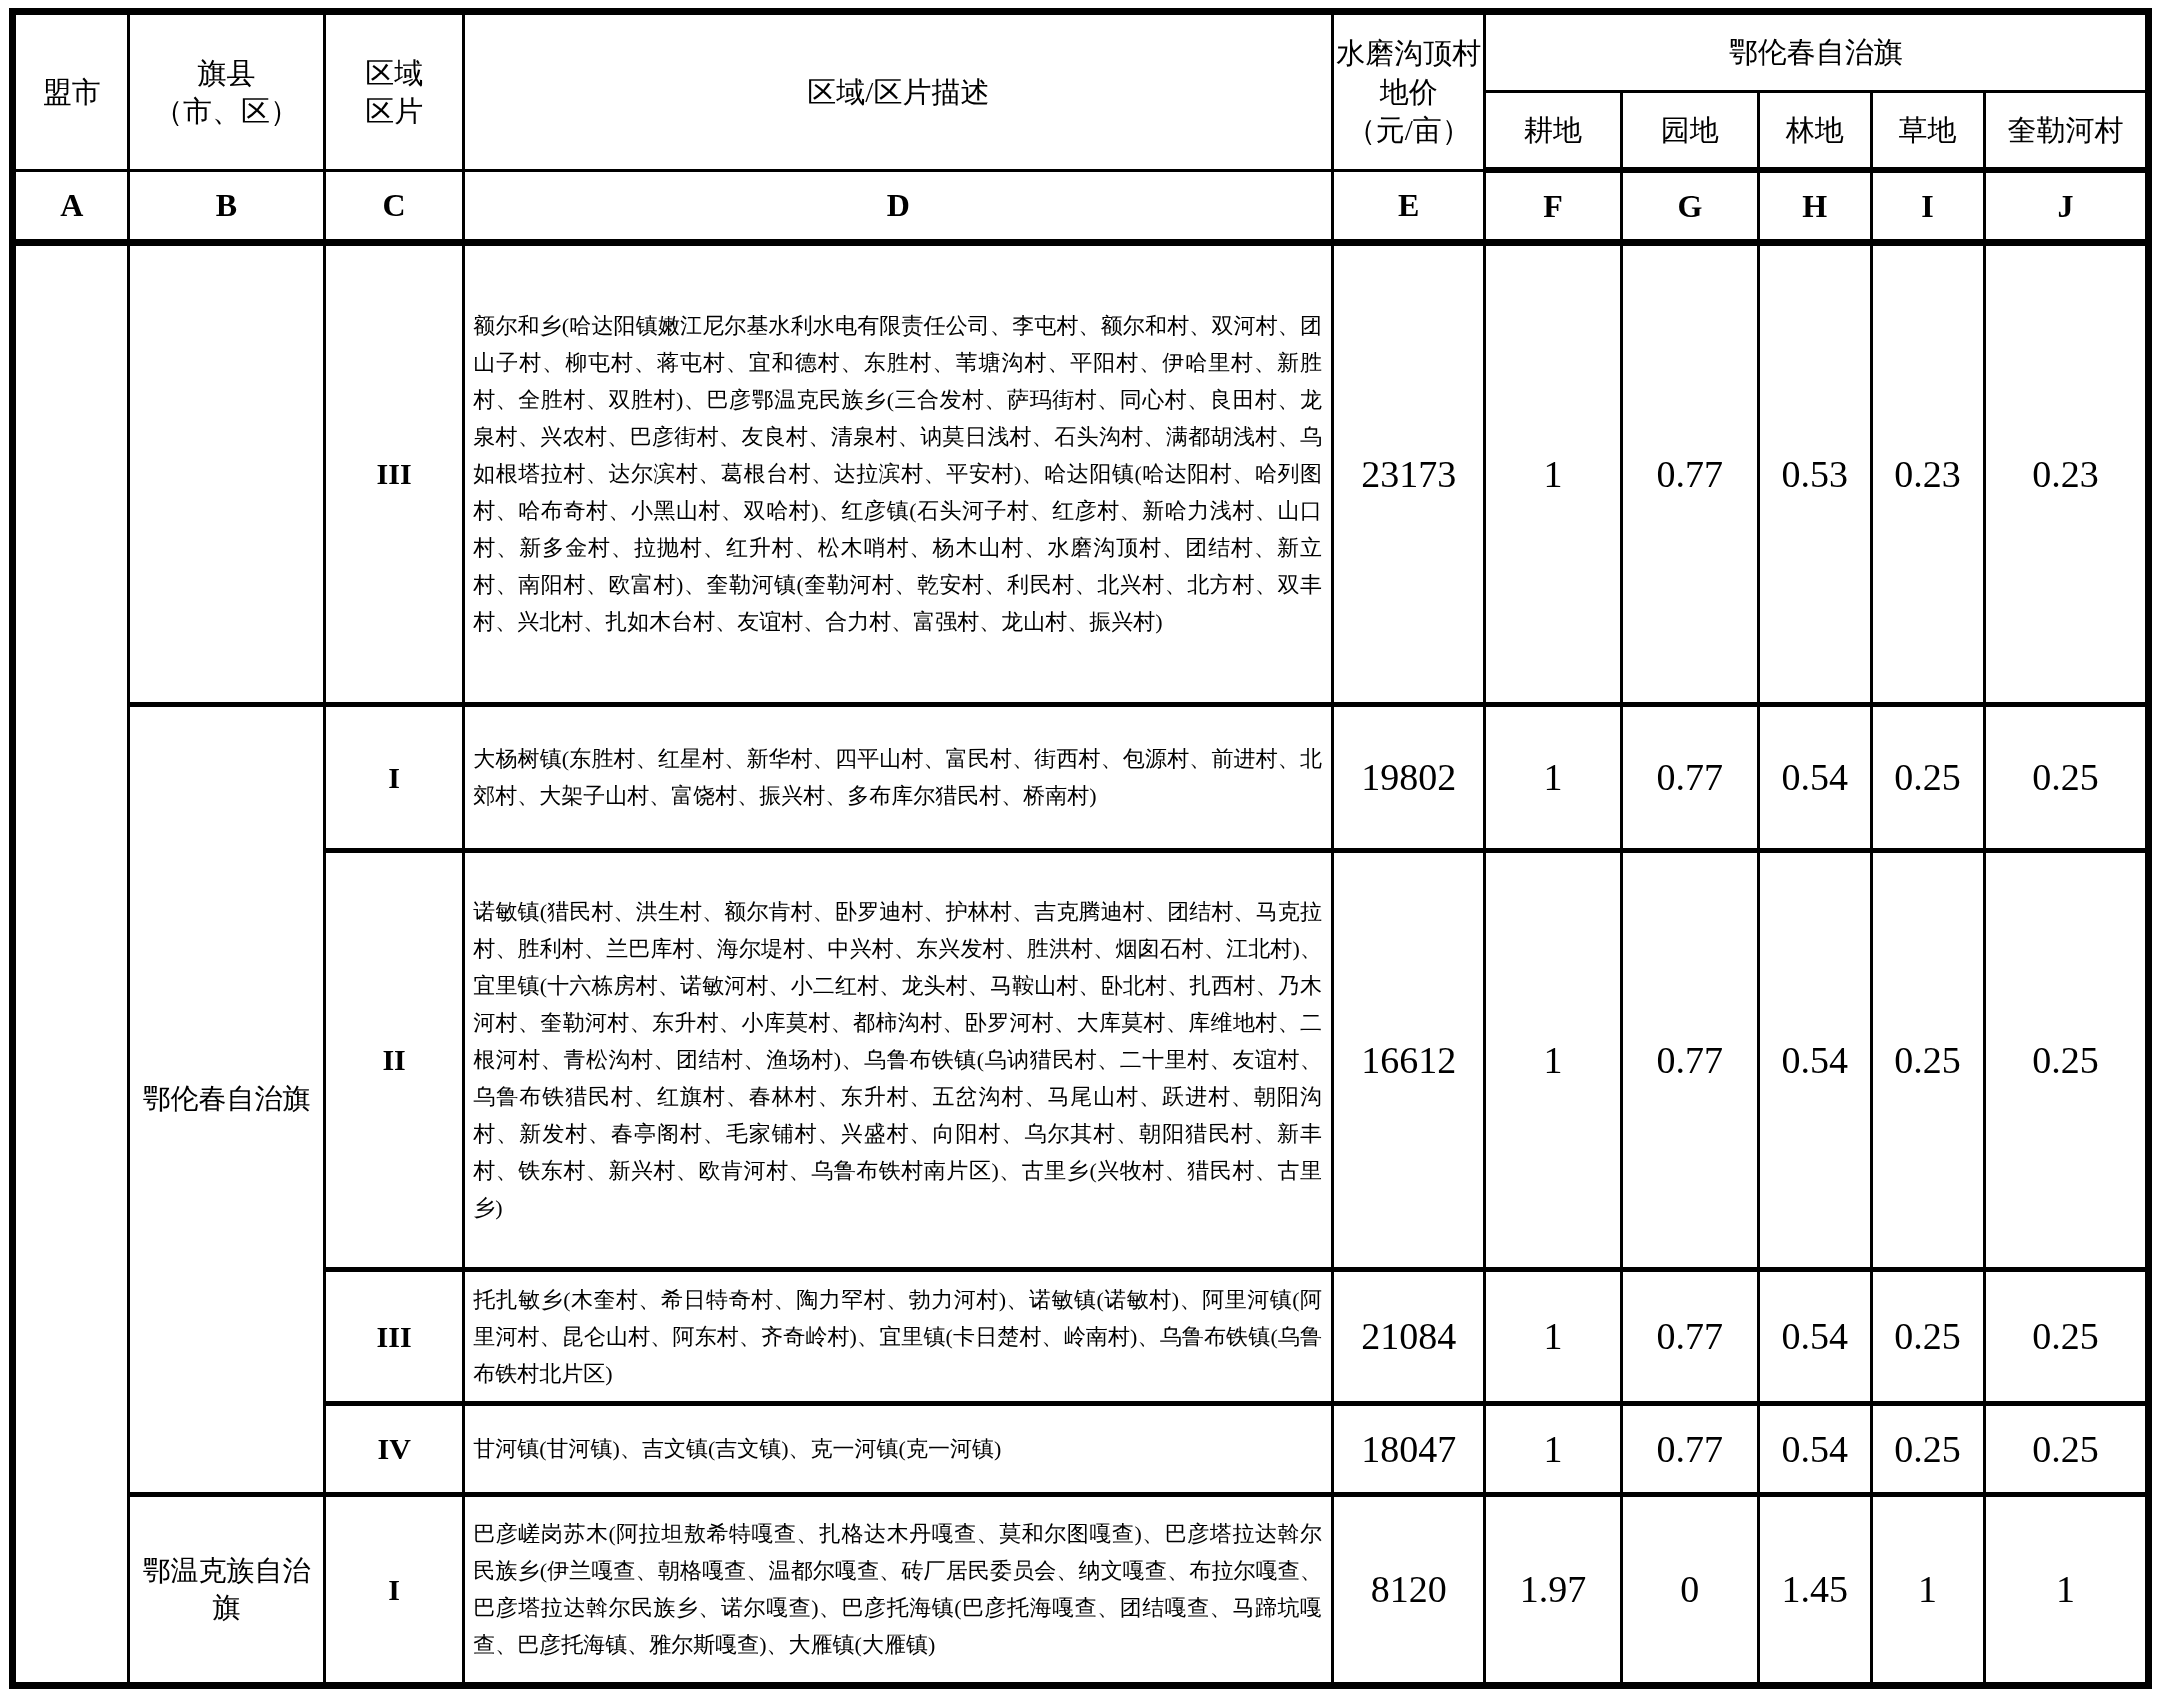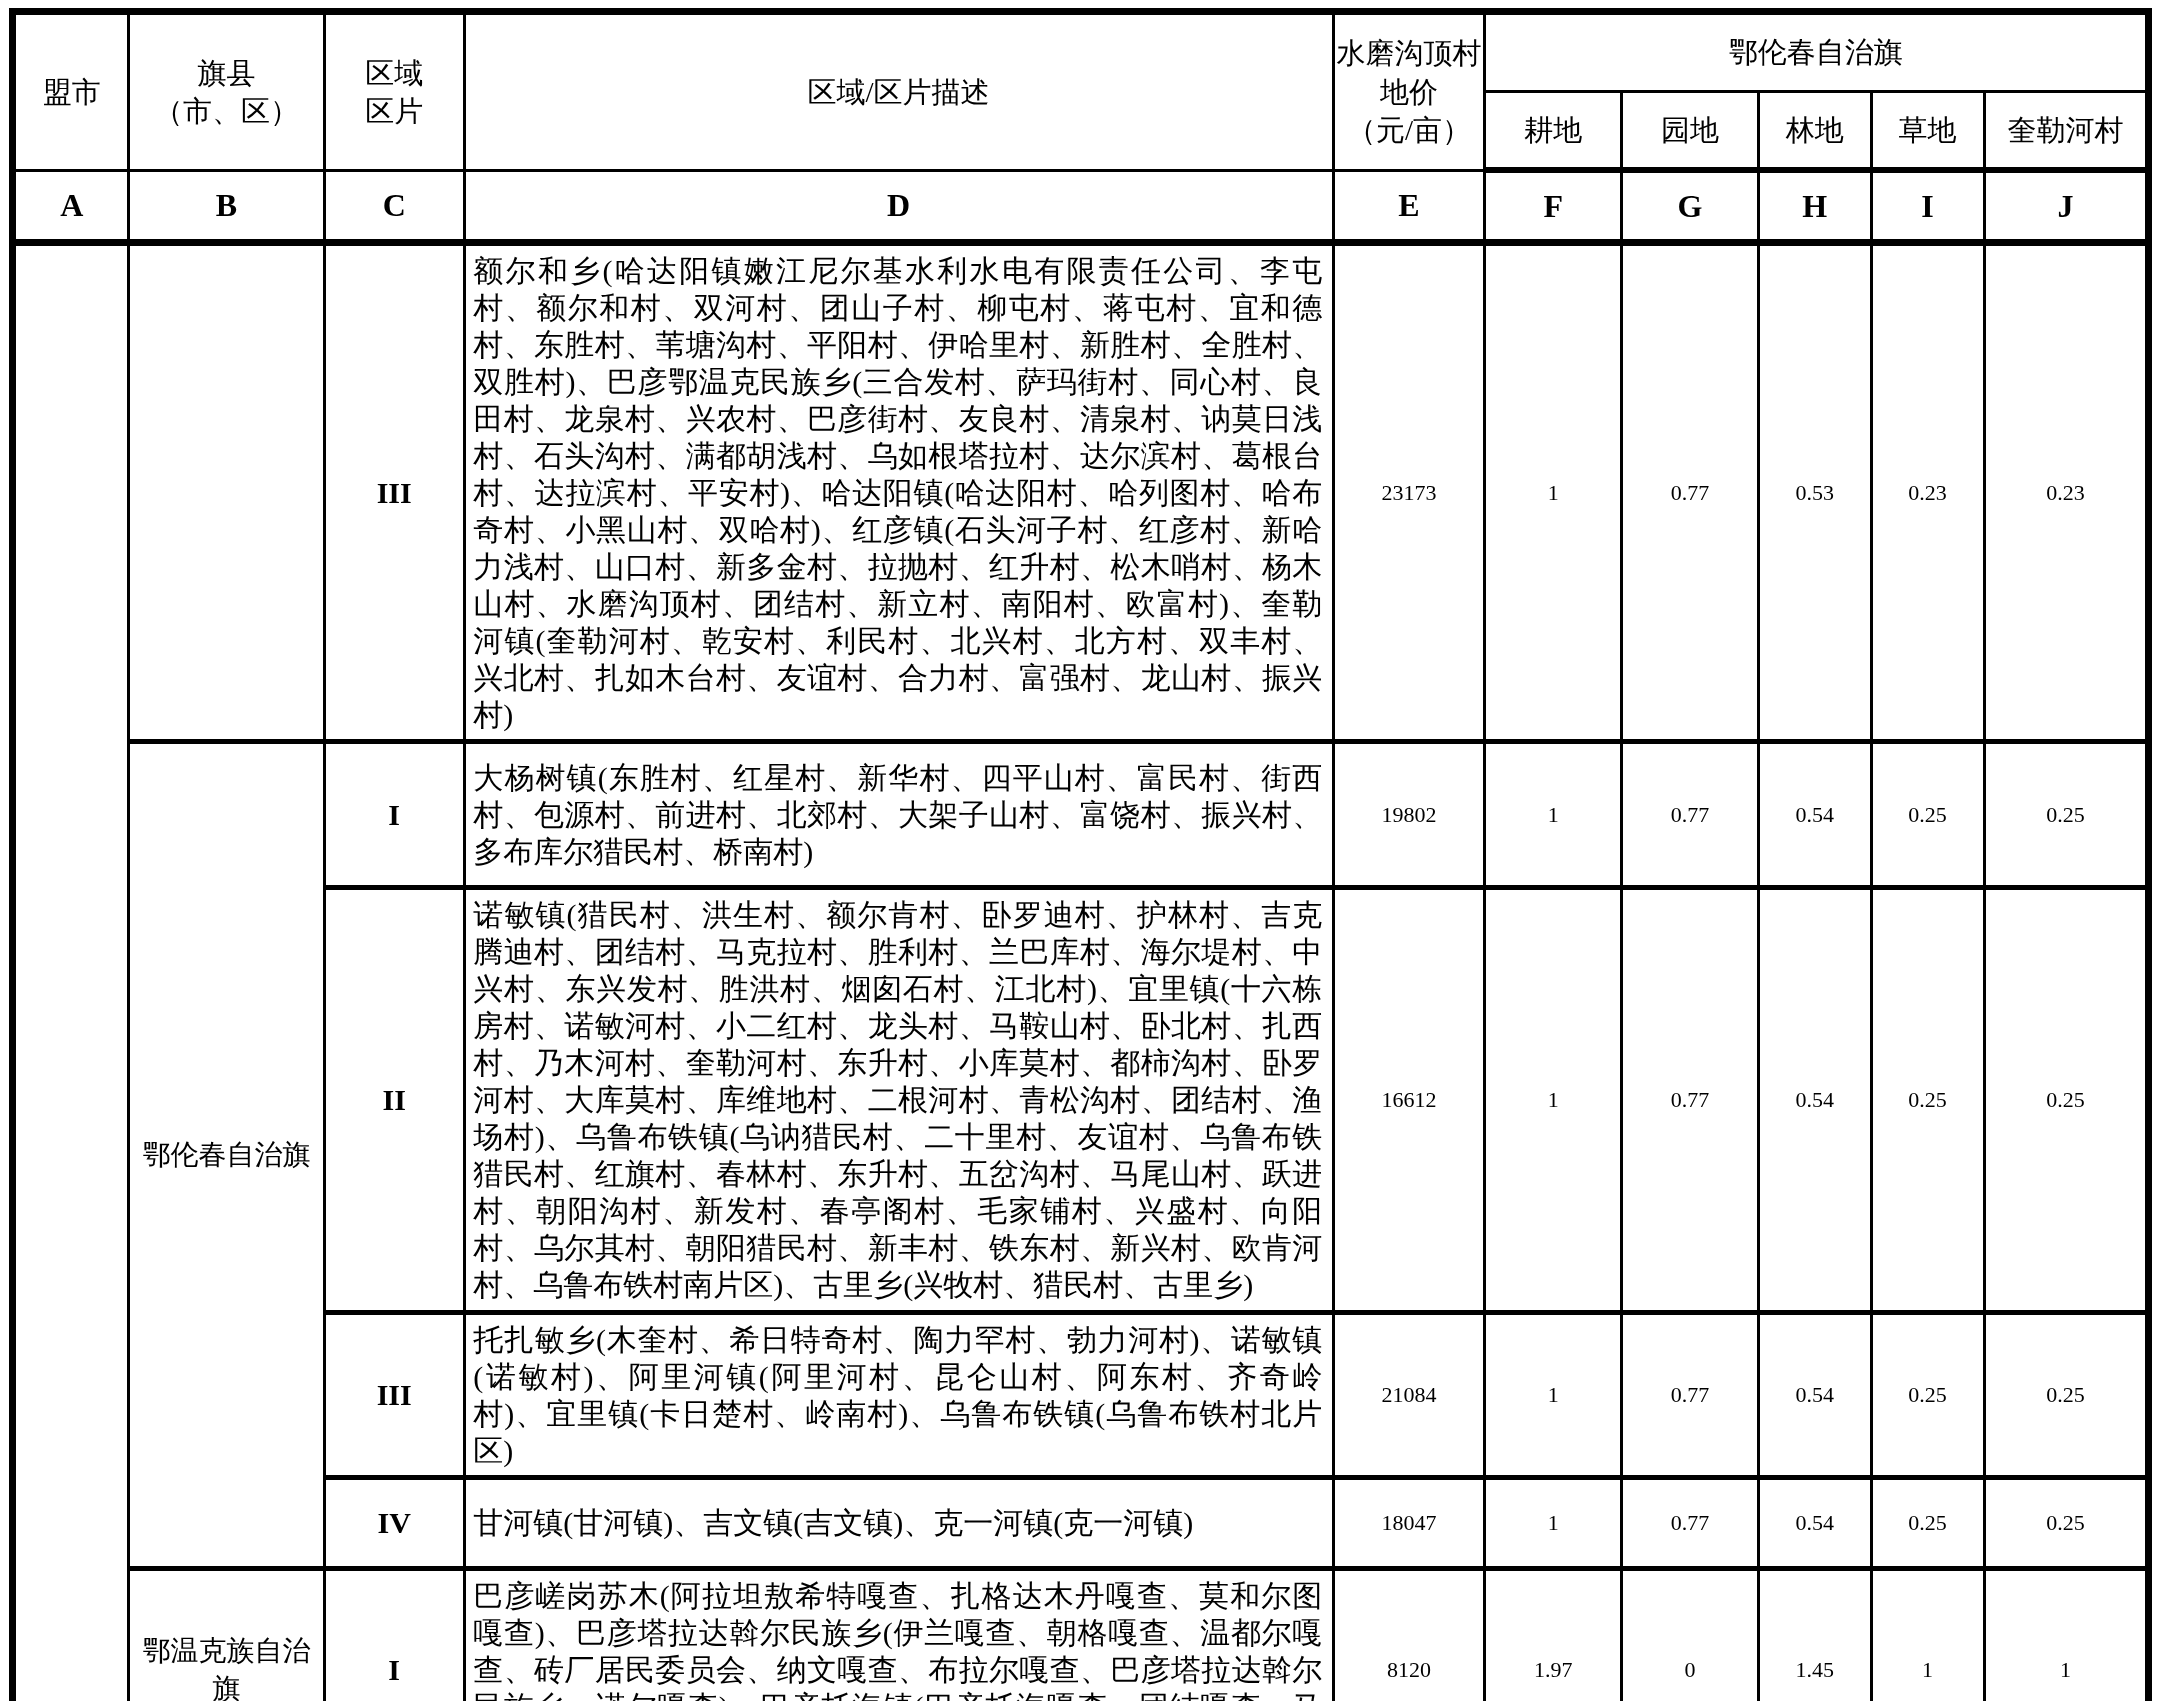--- a/index.html
+++ b/index.html
@@ -29,25 +29,25 @@
   tr.hdr-main{height:80px;}
   tr.hdr-sub{height:79px;}
   tr.hdr-letters{height:72px;}
   tr.hdr-main th{border-top-width:7.8px;border-bottom-width:3.9px;}
   tr.hdr-sub th{border-bottom-width:6.2px;}
   tr.hdr-letters th{border-bottom-width:7px;font-weight:bold;font-size:32px;}
   tbody td{border-top-width:5.4px;border-bottom-width:5.4px;}
   td.desc{
     text-align:justify;
     padding:6.2px 9.3px 6.2px 7.8px;
-    font-size:30px;
+    font-size:22px;
     line-height:37px;
   }
   td.zone{font-size:30px;font-weight:bold;}
-  td.num{font-size:22px;}
+  td.num{font-size:38px;}
   td.county{font-size:28px;line-height:1.35;padding:0 4.7px;}
   tr.r0{height:462px;}
   tr.r1{height:146px;}
   tr.r2{height:419px;}
   tr.r3{height:134px;}
   tr.r4{height:91px;}
   tr.r5{height:191px;}
 </style>
 </head>
 <body>

